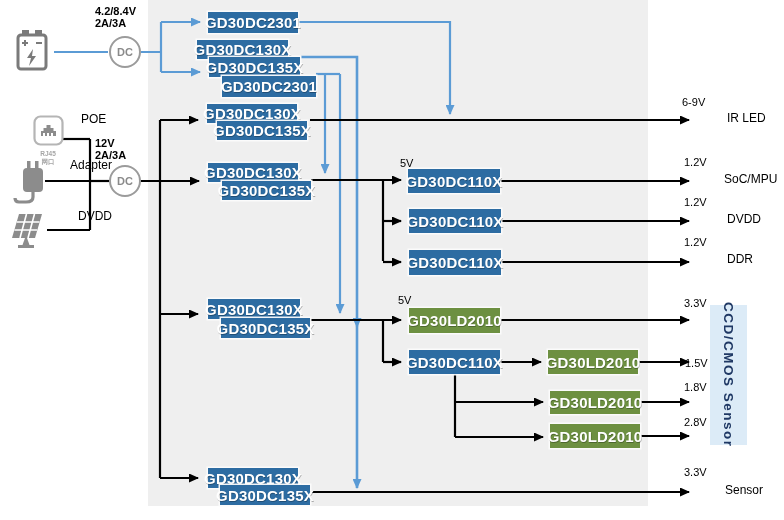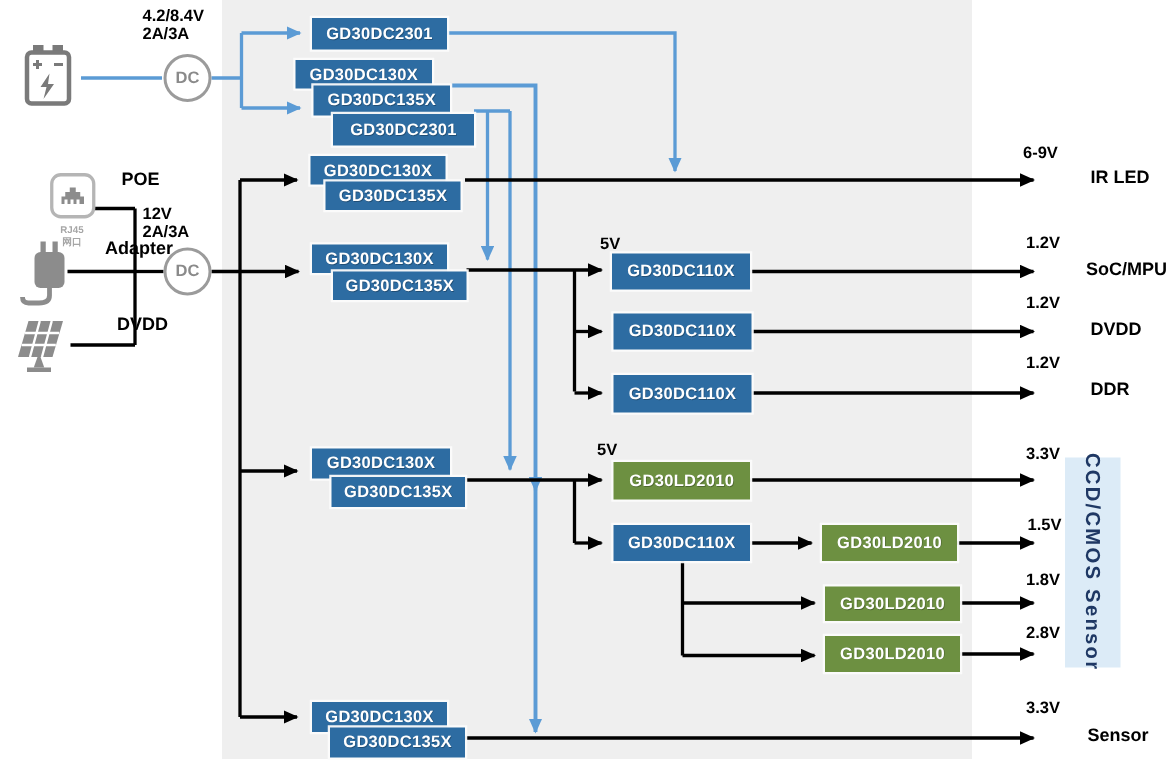--- a/index.html
+++ b/index.html
@@ -1,26 +1,26 @@
 <!DOCTYPE html>
 <html><head>
 <meta charset="utf-8">
 <style>
   html,body{margin:0;padding:0;background:#fff;}
   body{font-family:"Liberation Sans",sans-serif;}
   #stage{position:relative;width:784px;height:520px;background:#fff;overflow:hidden;}
   #panel{position:absolute;left:148px;top:0;width:500px;height:506px;background:#efefef;z-index:0;}
   #wires{position:absolute;left:0;top:0;width:784px;height:520px;z-index:1;}
   .chip{position:absolute;z-index:2;display:flex;align-items:center;justify-content:center;
-        color:#fff;font-size:11px;font-weight:bold;letter-spacing:.2px;
+        color:#fff;font-size:15px;font-weight:bold;letter-spacing:.2px;
         text-shadow:.5px .5px 0 rgba(0,0,0,.28);
         box-shadow:0 0 0 1.5px rgba(251,251,251,.95);}
   .chip.blue{background:#2d6ca2;}
   .chip.green{background:#6d9041;}
-  .lbl{position:absolute;z-index:2;color:#000;font-weight:bold;white-space:nowrap;padding-left:12px;}
+  .lbl{position:absolute;z-index:2;color:#000;font-weight:normal;white-space:nowrap;padding-left:12px;}
   .v{font-size:11px;}
   .load{font-size:12px;}
   .src{font-size:12px;margin-left:12px;}
   .dcin{position:absolute;z-index:2;width:60px;font-size:11px;font-weight:bold;line-height:1.1;}
   .dc-circle{position:absolute;z-index:2;width:32px;height:32px;border:2.5px solid #9b9b9b;border-radius:50%;
              background:#fff;box-sizing:border-box;display:flex;align-items:center;justify-content:center;
              color:#8a8a8a;font-size:11px;font-weight:bold;}
   #sensor{position:absolute;left:710px;top:305px;width:37px;height:140px;background:#dcebf7;z-index:2;
           display:flex;align-items:center;justify-content:center;}
   #sensor span{writing-mode:vertical-rl;font-size:13.5px;font-weight:bold;letter-spacing:1.5px;color:#1f3864;white-space:nowrap;}
@@ -179,21 +179,21 @@
   <div class="chip blue" style="left:409px;top:350px;width:91px;height:24px">GD30DC110X</div>
   <div class="chip green" style="left:548px;top:350px;width:90px;height:24px">GD30LD2010</div>
   <div class="chip green" style="left:550px;top:391px;width:90px;height:23px">GD30LD2010</div>
   <div class="chip green" style="left:550px;top:424px;width:90px;height:24px">GD30LD2010</div>
 
   <div class="lbl v" style="left:670px;top:96px">6-9V</div>
   <div class="lbl v" style="left:672px;top:156px">1.2V</div>
   <div class="lbl v" style="left:672px;top:196px">1.2V</div>
   <div class="lbl v" style="left:672px;top:236px">1.2V</div>
   <div class="lbl v" style="left:672px;top:297px">3.3V</div>
-  <div class="lbl v" style="left:673px;top:344px">1.5V</div>
+  <div class="lbl v" style="left:673px;top:357px">1.5V</div>
   <div class="lbl v" style="left:672px;top:381px">1.8V</div>
   <div class="lbl v" style="left:672px;top:416px">2.8V</div>
   <div class="lbl v" style="left:672px;top:466px">3.3V</div>
 
   <div class="lbl load" style="left:715px;top:111px">IR LED</div>
   <div class="lbl load" style="left:712px;top:172px">SoC/MPU</div>
   <div class="lbl load" style="left:715px;top:212px">DVDD</div>
   <div class="lbl load" style="left:715px;top:252px">DDR</div>
   <div class="lbl load" style="left:713px;top:483px">Sensor</div>
 

